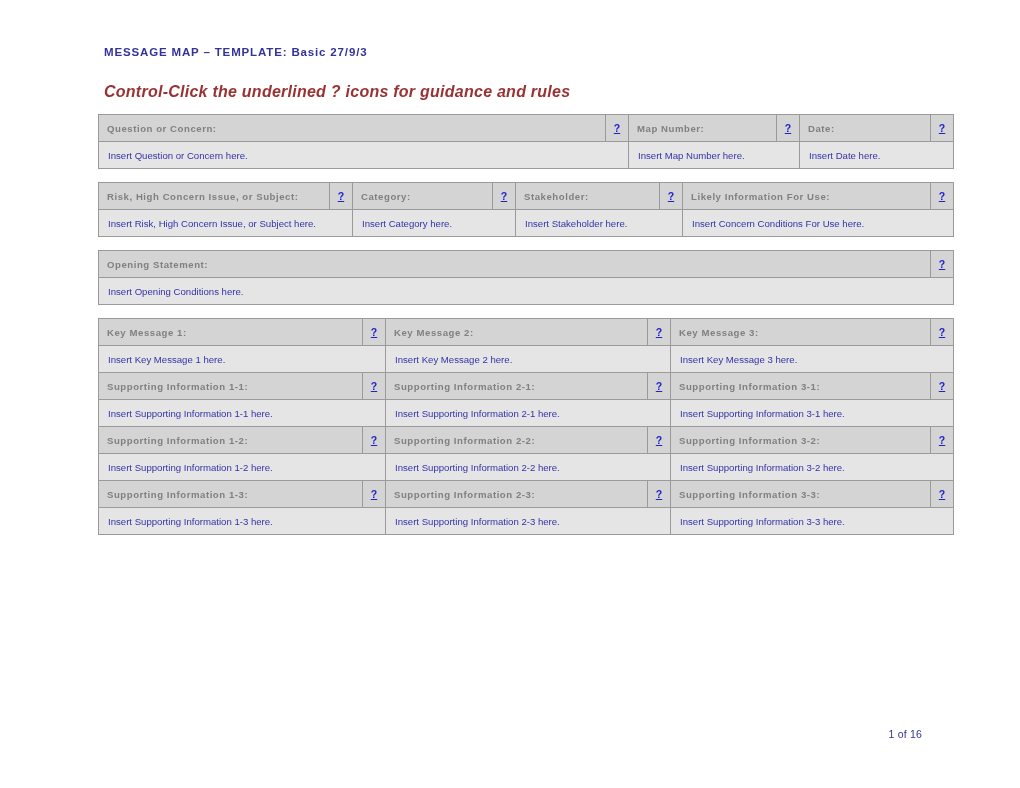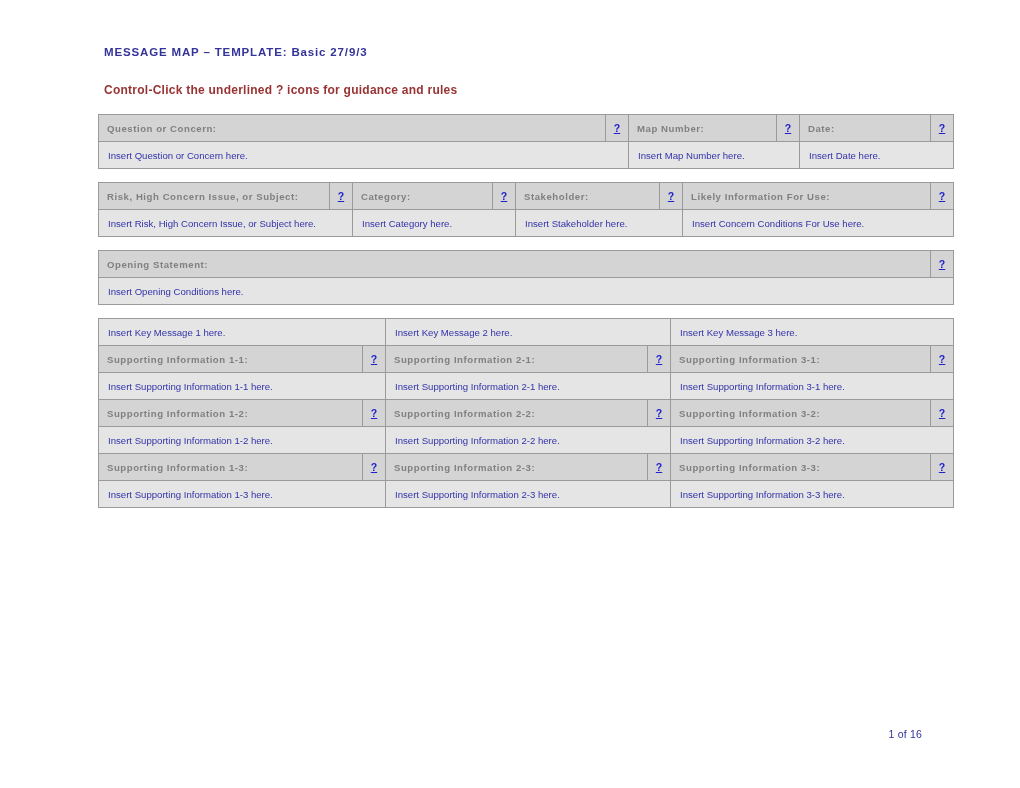--- a/index.html
+++ b/index.html
@@ -31,25 +31,26 @@
     font-size: 11.5px;
     font-weight: bold;
     color: #333399;
     letter-spacing: 0.85px;
     white-space: nowrap;
   }
   .doc-subtitle {
     position: absolute;
     left: 104px;
     top: 83px;
-    font-size: 12px;
+    font-size: 16px;
     font-weight: bold;
     color: #993333;
     letter-spacing: 0.25px;
     white-space: nowrap;
+    font-style: italic;
   }
 
   
   .mm-table {
     position: absolute;
     border-collapse: collapse;
     table-layout: fixed;
     background: #ffffff;
   }
   .mm-table td {
@@ -189,20 +190,28 @@
       <col style="width:264px">
         <col style="width:23px">
       <col style="width:262px">
         <col style="width:23px">
       <col style="width:260px">
         <col style="width:23px">
     </colgroup>
     <tbody>
 
       <tr>
+        <td class="hdr">Key Message 1:</td>
+        <td class="qmark">?</td>
+        <td class="hdr">Key Message 2:</td>
+        <td class="qmark">?</td>
+        <td class="hdr">Key Message 3:</td>
+        <td class="qmark">?</td>
+      </tr>
+      <tr>
         <td class="val" colspan="2">Insert Key Message 1 here.</td>
         <td class="val" colspan="2">Insert Key Message 2 here.</td>
         <td class="val" colspan="2">Insert Key Message 3 here.</td>
       </tr>
 
       <tr>
         <td class="hdr">Supporting Information 1-1:</td>
         <td class="qmark">?</td>
         <td class="hdr">Supporting Information 2-1:</td>
         <td class="qmark">?</td>

